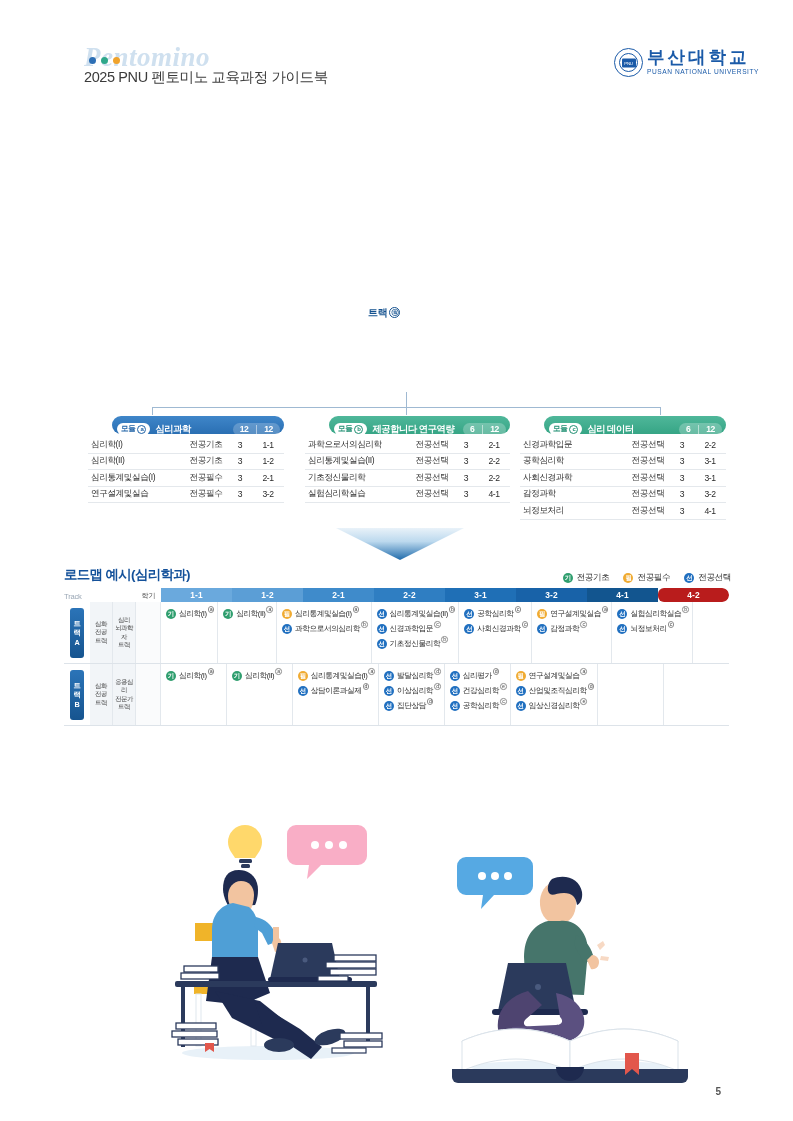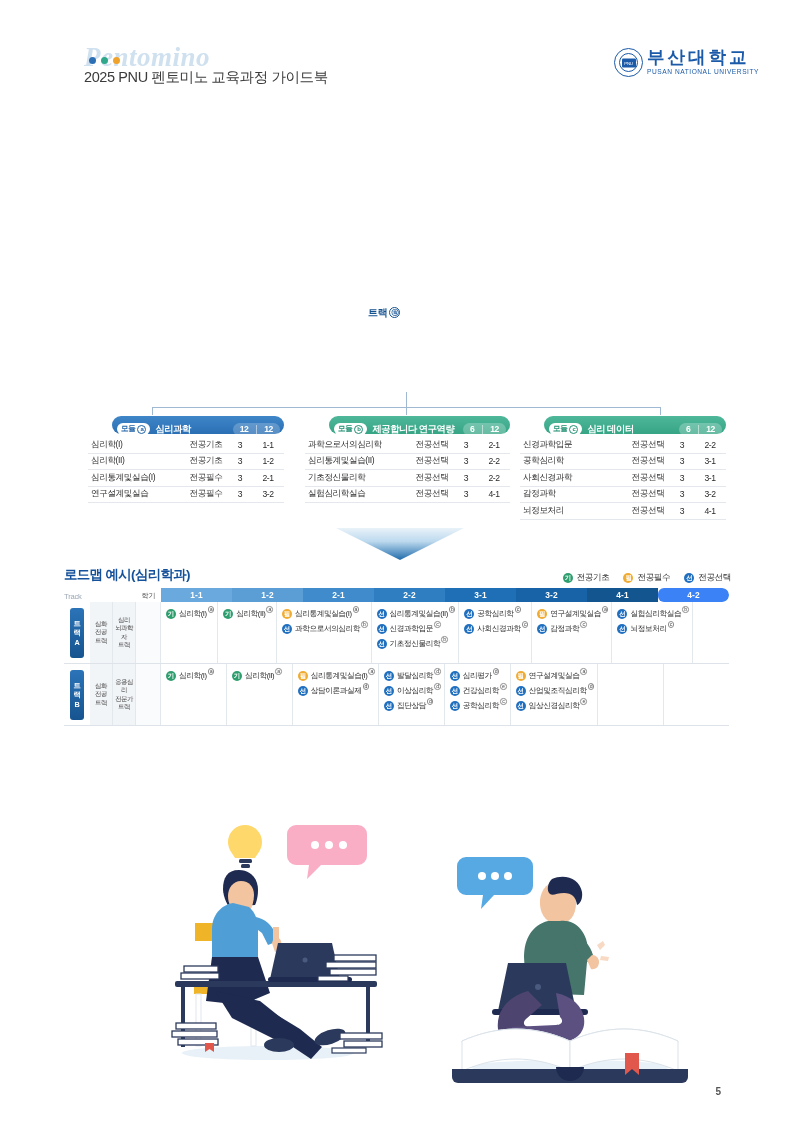--- a/index.html
+++ b/index.html
@@ -370,21 +370,21 @@
       <div class="spacer"></div>
       <div class="sem-h">학기</div>
       <div class="cols" id="semcols">
           <div class="c" style="background: rgb(106, 169, 221);">1-1</div>
           <div class="c" style="background: rgb(91, 158, 214);">1-2</div>
           <div class="c" style="background: rgb(63, 139, 203);">2-1</div>
           <div class="c" style="background: rgb(47, 126, 194);">2-2</div>
           <div class="c" style="background: rgb(31, 111, 182);">3-1</div>
           <div class="c" style="background: rgb(24, 98, 168);">3-2</div>
           <div class="c" style="background: rgb(18, 85, 143);">4-1</div>
-          <div class="c" style="background: #3b82f6; border-radius: 6px;">4-2</div>
+          <div class="c" style="background: #b91c1c; border-radius: 6px;">4-2</div>
         </div>
     </div>
     <div id="rmrows">
         <div class="rm-row">
           <div class="trk">
             <div class="trk-badge">
               <span>트<br>랙</span>
               <span>A</span>
             </div>
           </div>

